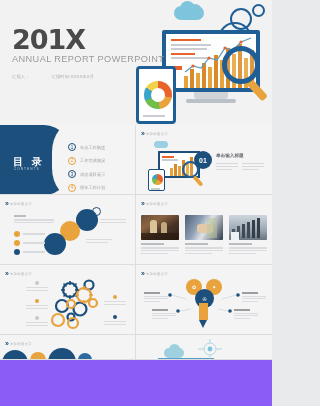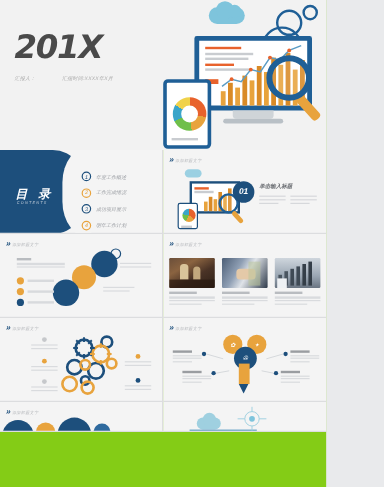--- a/index.html
+++ b/index.html
@@ -2,21 +2,21 @@
 <html><head>
 <meta charset="utf-8">
 <style>
   * { margin:0; padding:0; box-sizing:border-box; }
   html,body { width:272px; height:406px; }
   body {
     font-family:"Liberation Sans", sans-serif;
     background:#e9eaec;
     overflow:hidden;
   }
-  .page { position:relative; width:272px; height:406px; background:#84cc16;font-style:italic; }
+  .page { position:relative; width:272px; height:406px; background:#8b5cf6; }
 
   
   .hero {
     position:relative; width:272px; height:125px;
     background:#f2f2f2; overflow:hidden;
   }
   .hero-text { position:absolute; left:12px; top:26px; z-index:5; }
   .hero-year {
     font-size:27px; font-weight:bold; color:#4a4a4a;
     letter-spacing:-1px; line-height:1; font-family:"DejaVu Sans", sans-serif;
@@ -134,20 +134,21 @@
 </style>
 </head>
 <body>
 
 <div class="page">
 
   <div class="hero">
 
     <div class="hero-text">
       <div class="hero-year">201X</div>
+      <div class="hero-en">ANNUAL REPORT POWERPOINT</div>
       <div class="hero-byline">
         <span>汇报人：</span>
         <span>汇报时间:XXXX年X月</span>
       </div>
     </div>
 
     <div class="illus">
 
       <div class="cloud" style="left:48px;top:2px;width:30px;height:14px;border-radius:9px;"></div>
       <div class="cloud" style="left:54px;top:-3px;width:15px;height:15px;"></div>

